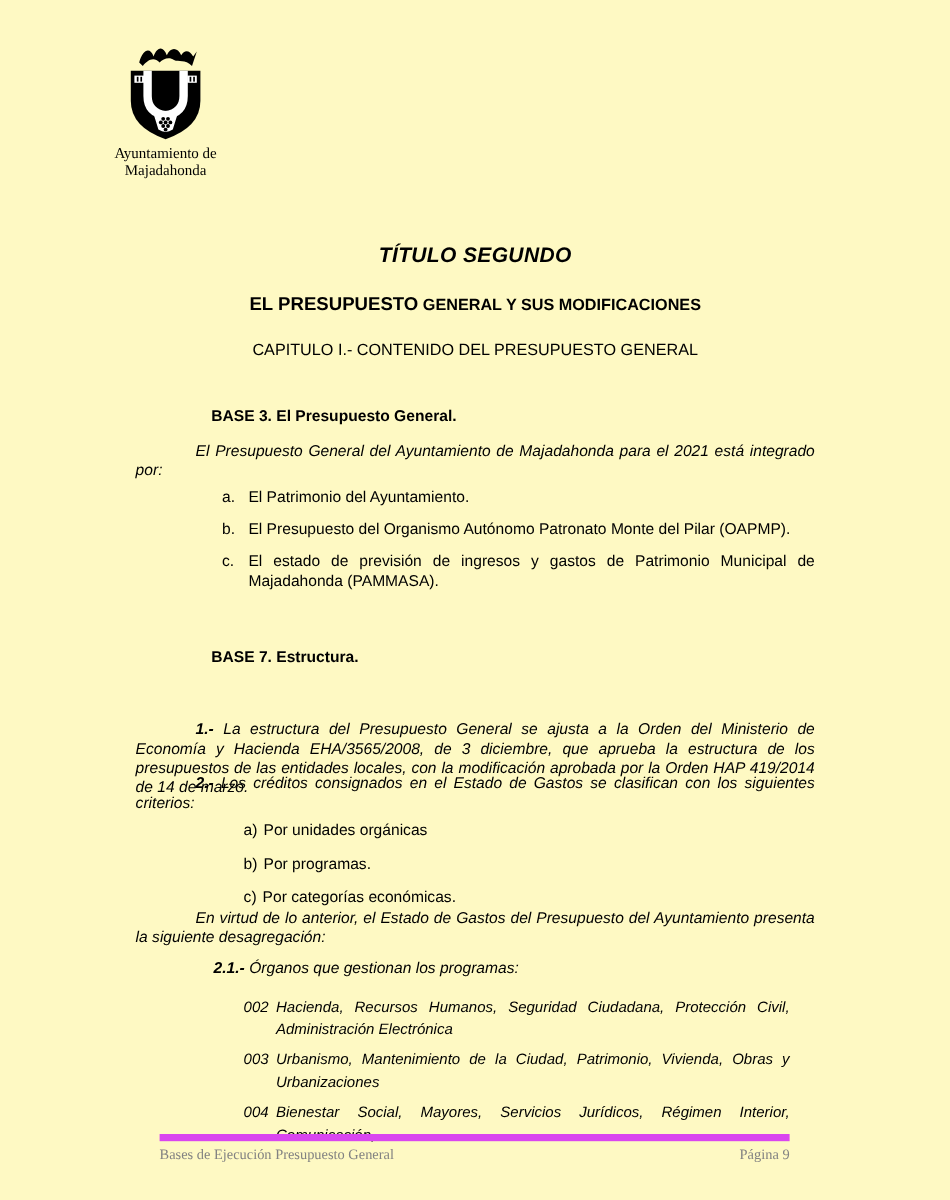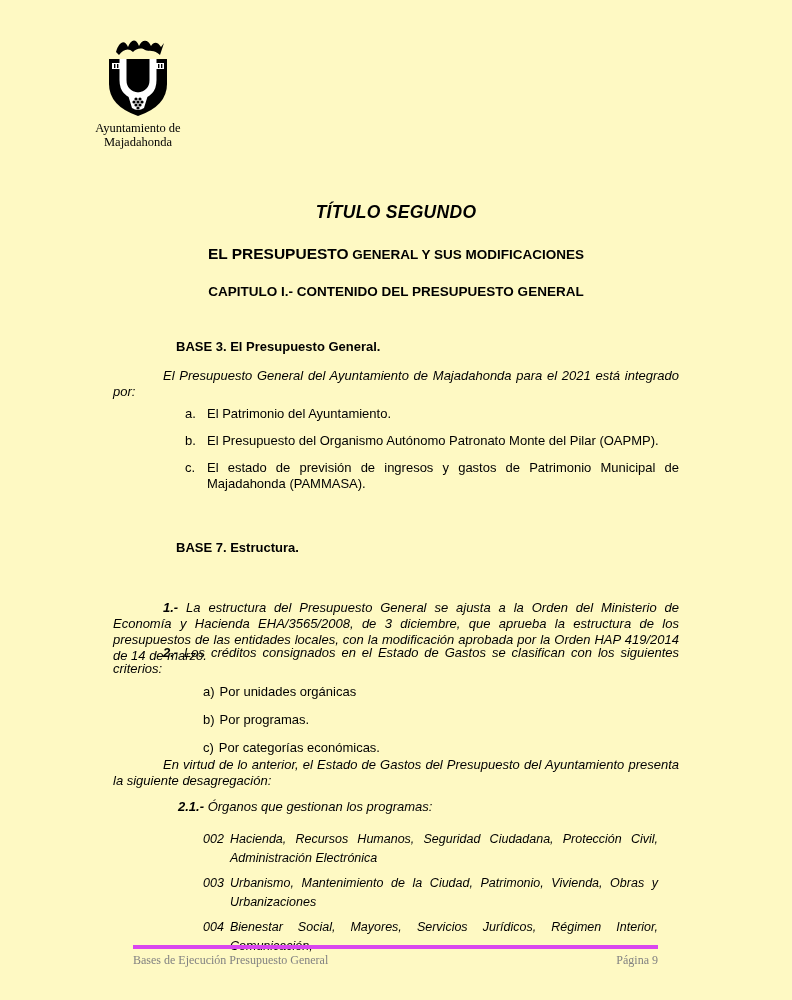--- a/index.html
+++ b/index.html
@@ -27,21 +27,21 @@
     letter-spacing:0.3px;
   }
   .h-sub {
     position:absolute; left:113px; top:245px; width:566px;
     text-align:center; font-weight:bold;
   }
   .h-sub .big   { font-size:15.5px; }
   .h-sub .small { font-size:13.5px; }
   .h-chap {
     position:absolute; left:113px; top:284px; width:566px;
-    text-align:center; font-size:13.5px; font-weight:bold;
+    text-align:center; font-size:13.5px; font-weight:normal;
   }
   
   .body-block { position:absolute; left:113px; width:566px; font-size:13px; line-height:16px; }
   .b-head { font-weight:bold; padding-left:63px; }
   .p-just { text-align:justify; }
   .p-ind  { text-indent:50px;font-style:italic; }
   .bold   { font-weight:bold; }
 
   .abc-item { position:relative; padding-left:94px; text-align:justify; margin-bottom:11px; }
   .abc-item .marker { position:absolute; left:72px; }
@@ -54,21 +54,21 @@
 
   .organs { width:545px; }
   .organ-item {
     position:relative; padding-left:117px; text-align:justify;
     font-style:italic; font-size:12.5px; line-height:19px; margin-bottom:6px;
   }
   .organ-item .code { position:absolute; left:90px; font-style:italic; }
   
   .footer {
     position:absolute; left:133px; top:945px; width:525px;
-    border-top:4px solid #d946ef; padding-top:4px;
+    border-top:6px solid #d946ef; padding-top:4px;
     display:flex; justify-content:space-between;
     font-family:"Liberation Serif", serif; font-size:12px; color:#828282;
   }
 </style>
 </head>
 <body>
 
 <div class="page">
 
   <div class="logo-block">

